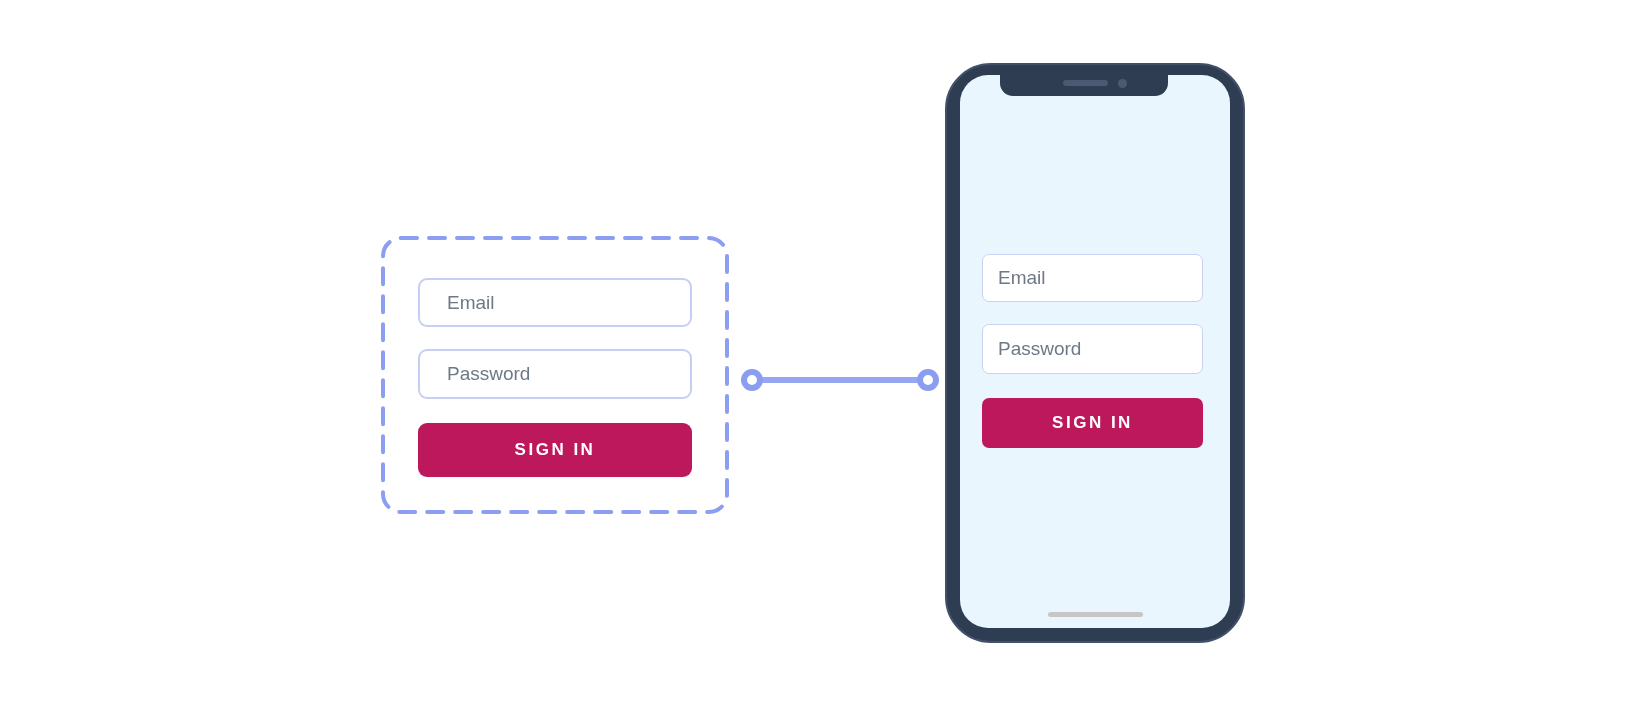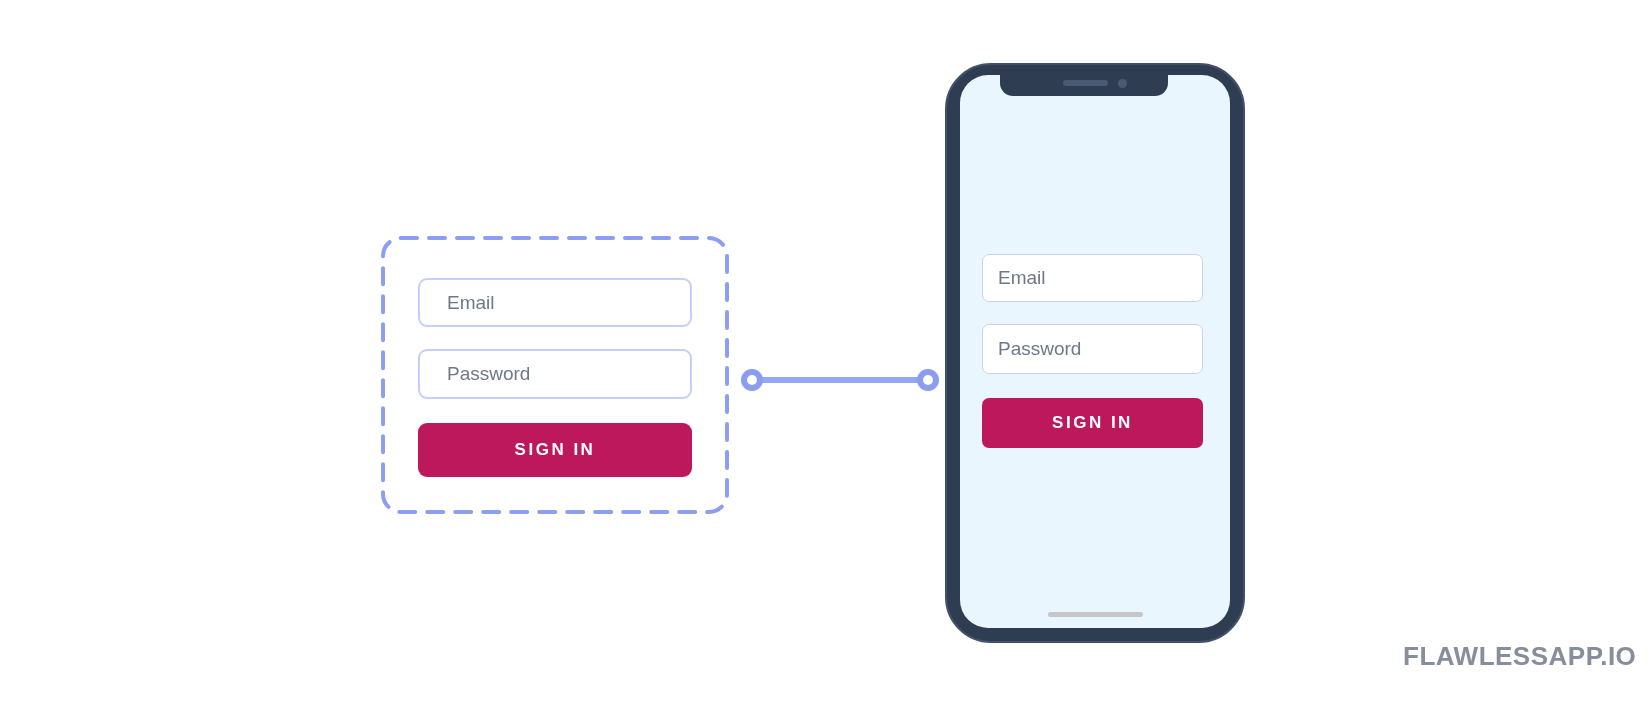--- a/index.html
+++ b/index.html
@@ -104,15 +104,14 @@
         <div class="speaker"></div>
         <div class="camera"></div>
       </div>
       <input type="text" class="field phone-field phone-email" readonly="" placeholder="Email" style="">
       <input type="text" class="field phone-field phone-password" readonly="" placeholder="Password" style="">
       <button class="signin-btn phone-signin">SIGN IN</button>
       <div class="home-indicator"></div>
     </div>
   </div>
 
-  <div class="watermark">FLAWLESSAPP.IO</div>
 
 </div>
 
 </body></html>

